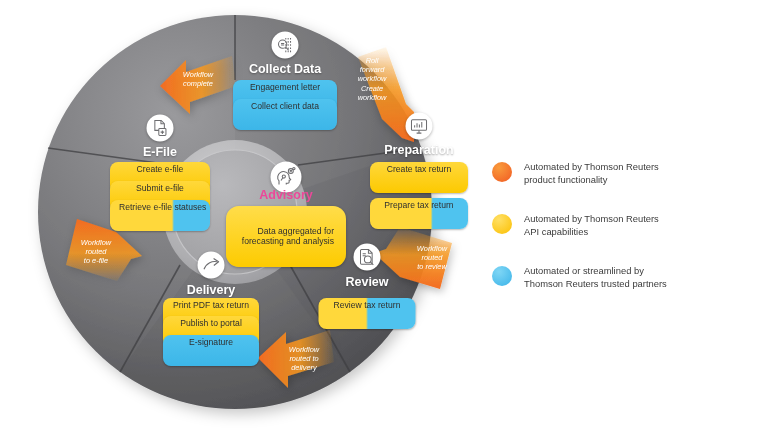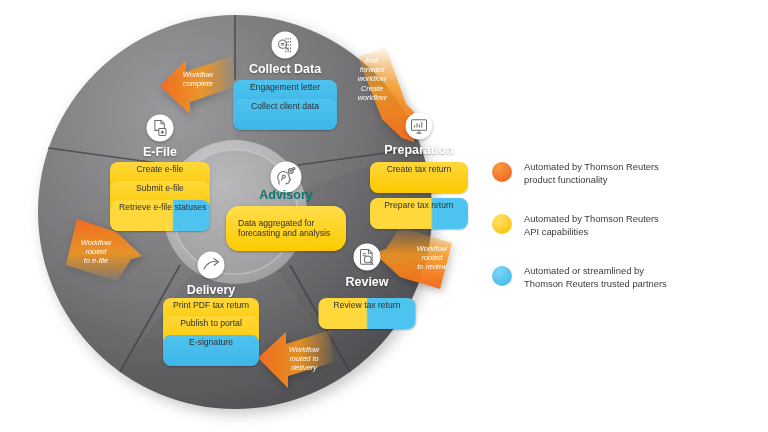--- a/index.html
+++ b/index.html
@@ -41,28 +41,28 @@
   .pill.blue{background:linear-gradient(180deg,#4fc3ef,#3cb6e8);}
   .pill.yellow{background:linear-gradient(180deg,#ffd83b,#fcc900);}
   .pill.half{background:linear-gradient(90deg,#ffd83b 0%,#ffd83b 49%,#4fc3ef 51%,#4fc3ef 100%);}
   .pill.half-late{background:linear-gradient(90deg,#ffd83b 0%,#ffd83b 62%,#4fc3ef 64%,#4fc3ef 100%);}
   .arrow-label{
     position:absolute;color:#ffffff;font-size:7.4px;line-height:9.2px;
     font-style:italic;text-align:center;transform:translate(-50%,-50%);
     white-space:nowrap;font-family:"Liberation Sans", sans-serif;
   }
   .center-title{
-    position:absolute;color:#0f766e;font-weight:bold;font-size:12.5px;
+    position:absolute;color:#ec4899;font-weight:bold;font-size:12.5px;
     transform:translateX(-50%);text-align:center;white-space:nowrap;
   }
   .center-pill{
     position:absolute;transform:translateX(-50%);
     background:linear-gradient(180deg,#ffdd4a,#fdcb00);
-    border-radius:13px;padding:12px 12px;font-size:8.6px;line-height:10.4px;
-    color:#2f2f2f;text-align:left;box-shadow:0 1px 3px rgba(0,0,0,.3);
+    border-radius:13px;padding:20px 12px;font-size:8.6px;line-height:10.4px;
+    color:#2f2f2f;text-align:right;box-shadow:0 1px 3px rgba(0,0,0,.3);
   }
   .icon-badge{
     position:absolute;width:27px;height:27px;border-radius:50%;
     background:#ffffff;transform:translate(-50%,-50%);
     display:flex;align-items:center;justify-content:center;
     box-shadow:0 1px 3px rgba(0,0,0,.3);
   }
   .icon-badge.big{width:31px;height:31px;}
   .icon-badge svg{display:block;}
 </style>

